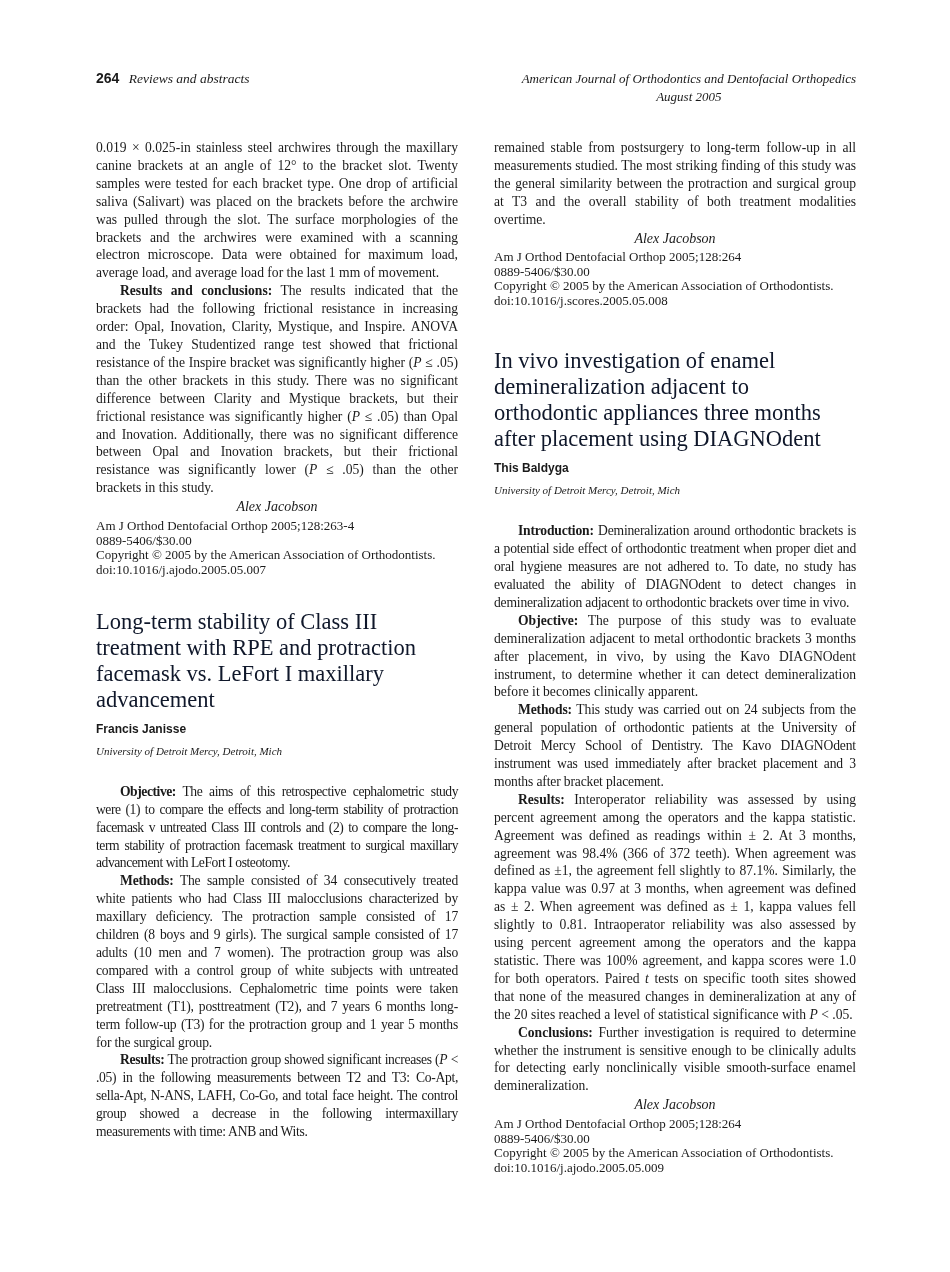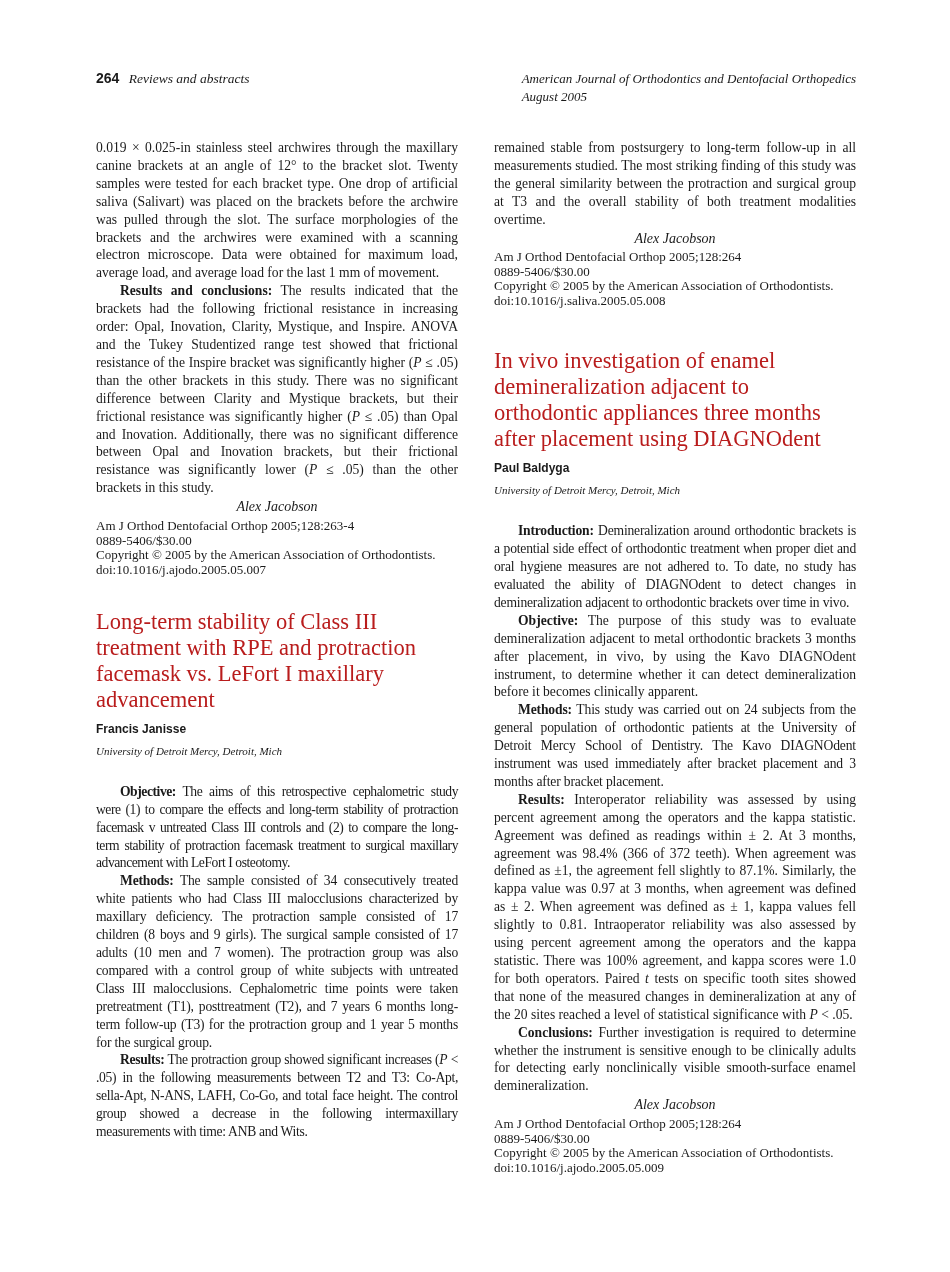--- a/index.html
+++ b/index.html
@@ -2,36 +2,36 @@
 <html><head>
   <meta charset="utf-8">
   <style>
     html, body { margin: 0; padding: 0; background: #ffffff; }
     body { width: 950px; height: 1272px; position: relative; overflow: hidden; color: #1a1a1a; }
     .page { position: absolute; left: 0; top: 0; width: 950px; height: 926px; }
 
     .header-left { position: absolute; left: 96px; top: 70px; font-family: "Liberation Serif", serif; font-size: 13.5px; }
     .page-num { font-family: "Liberation Sans", sans-serif; font-weight: bold; font-size: 14px; margin-right: 6px; }
     .section-name { font-style: italic; }
-    .header-right { position: absolute; right: 94px; top: 70px; text-align: left; font-family: "Liberation Serif", serif; font-style: italic; font-size: 13px; line-height: 18px; }
+    .header-right { position: absolute; right: 94px; top: 70px; text-align: center; font-family: "Liberation Serif", serif; font-style: italic; font-size: 13px; line-height: 18px; }
 
     .col { position: absolute; top: 139px; width: 362px; font-family: "Liberation Serif", serif; font-size: 13.6px; line-height: 17.9px; }
     .col-left { left: 96px; }
     .col-right { left: 494px; }
 
     p.body { margin: 0; text-align: justify; hyphens: manual; }
     p.indent { text-indent: 24px; }
     .lbl { font-weight: bold; }
     .it { font-style: italic; }
 
     .signature { text-align: center; font-style: italic; font-size: 14px; margin-top: 1px; }
     .cite { font-size: 13px; line-height: 14.5px; margin-top: 3px; }
     .cite div { white-space: nowrap; }
 
-    .art-title { font-family: "Liberation Serif", serif; font-size: 22.5px; line-height: 26px; margin: 0; font-weight: normal; color: #b91c1c; }
+    .art-title { font-family: "Liberation Serif", serif; font-size: 22.5px; line-height: 26px; margin: 0; font-weight: normal; color: #0f172a; }
     .author { font-family: "Liberation Sans", sans-serif; font-weight: bold; font-size: 12px; margin-top: 8px; }
     .affil { font-style: italic; font-size: 11px; margin-top: 4px; }
   </style>
 </head>
 <body>
 
 <div class="page">
 
   <div class="header-left">
     <span class="page-num">264</span>
@@ -64,26 +64,26 @@
     <p class="body indent" style="letter-spacing:-0.3px"><span class="lbl">Results:</span><span> The protraction group showed significant increases (</span><span class="it">P</span><span> &lt; .05) in the following measurements between T2 and T3: Co-Apt, sella-Apt, N-ANS, LAFH, Co-Go, and total face height. The control group showed a decrease in the following intermaxillary measurements with time: ANB and Wits.</span></p>
   </div>
 
   <div class="col col-right">
     <p class="body">remained stable from postsurgery to long-term follow-up in all measurements studied. The most striking finding of this study was the general similarity between the protraction and surgical group at T3 and the overall stability of both treatment modalities overtime.</p>
     <div class="signature">Alex Jacobson</div>
     <div class="cite">
       <div>Am J Orthod Dentofacial Orthop 2005;128:264</div>
       <div>0889-5406/$30.00</div>
       <div>Copyright © 2005 by the American Association of Orthodontists.</div>
-      <div>doi:10.1016/j.saliva.2005.05.008</div>
+      <div>doi:10.1016/j.scores.2005.05.008</div>
     </div>
 
     <div style="height:40px"></div>
     <h2 class="art-title">In vivo investigation of enamel demineralization adjacent to orthodontic appliances three months after placement using DIAGNOdent</h2>
-    <div class="author">Paul Baldyga</div>
+    <div class="author">This Baldyga</div>
     <div class="affil">University of Detroit Mercy, Detroit, Mich</div>
     <div style="height:22px"></div>
 
     <p class="body indent" style="letter-spacing:-0.2px"><span class="lbl">Introduction:</span><span> Demineralization around orthodontic brackets is a potential side effect of orthodontic treatment when proper diet and oral hygiene measures are not adhered to. To date, no study has evaluated the ability of DIAGNOdent to detect changes in demineralization adjacent to orthodontic brackets over time in vivo.</span></p>
     <p class="body indent"><span class="lbl">Objective:</span><span> The purpose of this study was to evaluate demineralization adjacent to metal orthodontic brackets 3 months after placement, in vivo, by using the Kavo DIAGNOdent instrument, to determine whether it can detect demineralization before it becomes clinically apparent.</span></p>
     <p class="body indent" style="letter-spacing:-0.15px"><span class="lbl">Methods:</span><span> This study was carried out on 24 subjects from the general population of orthodontic patients at the University of Detroit Mercy School of Dentistry. The Kavo DIAGNOdent instrument was used immediately after bracket placement and 3 months after bracket placement.</span></p>
     <p class="body indent"><span class="lbl">Results:</span><span> Interoperator reliability was assessed by using percent agreement among the operators and the kappa statistic. Agreement was defined as readings within ± 2. At 3 months, agreement was 98.4% (366 of 372 teeth). When agreement was defined as ±1, the agreement fell slightly to 87.1%. Similarly, the kappa value was 0.97 at 3 months, when agreement was defined as ± 2. When agreement was defined as ± 1, kappa values fell slightly to 0.81. Intraoperator reliability was also assessed by using percent agreement among the operators and the kappa statistic. There was 100% agreement, and kappa scores were 1.0 for both operators. Paired </span><span class="it">t</span><span> tests on specific tooth sites showed that none of the measured changes in demineralization at any of the 20 sites reached a level of statistical significance with </span><span class="it">P</span><span> &lt; .05.</span></p>
     <p class="body indent"><span class="lbl">Conclusions:</span><span> Further investigation is required to determine whether the instrument is sensitive enough to be clinically adults for detecting early nonclinically visible smooth-surface enamel demineralization.</span></p>
     <div class="signature">Alex Jacobson</div>
     <div class="cite">

